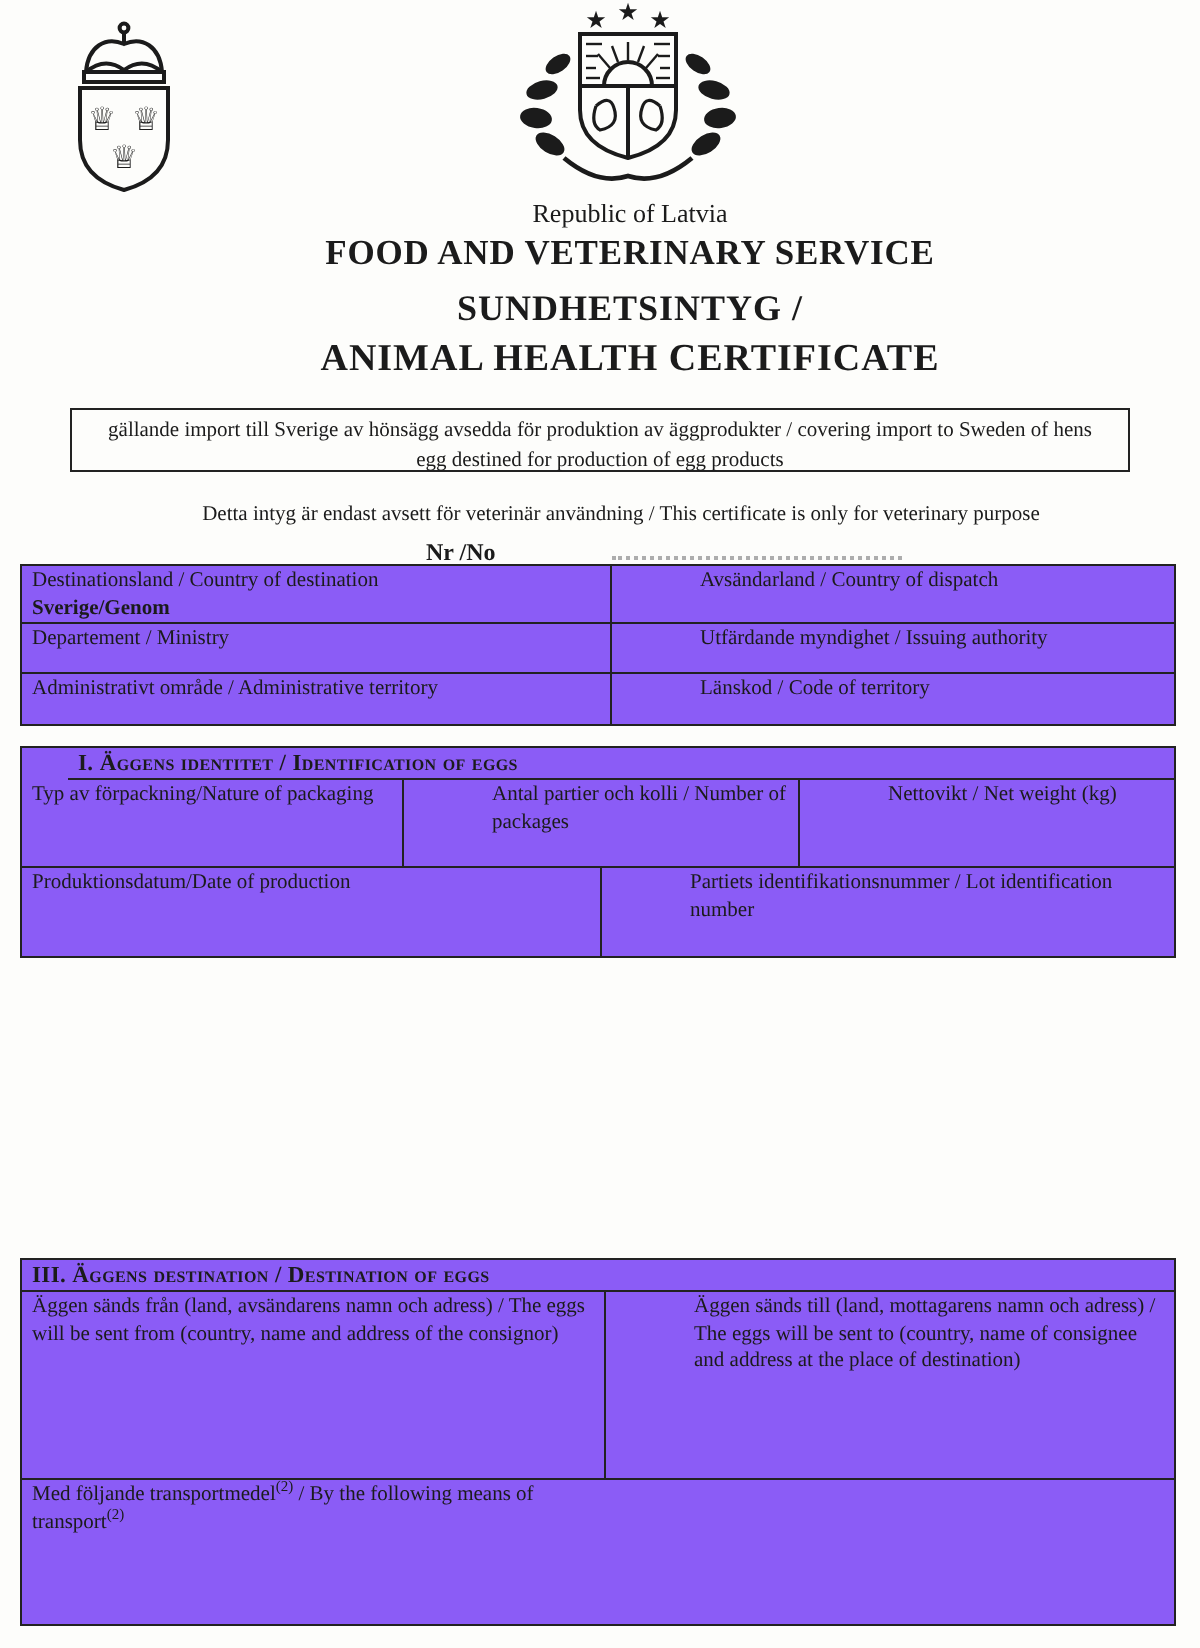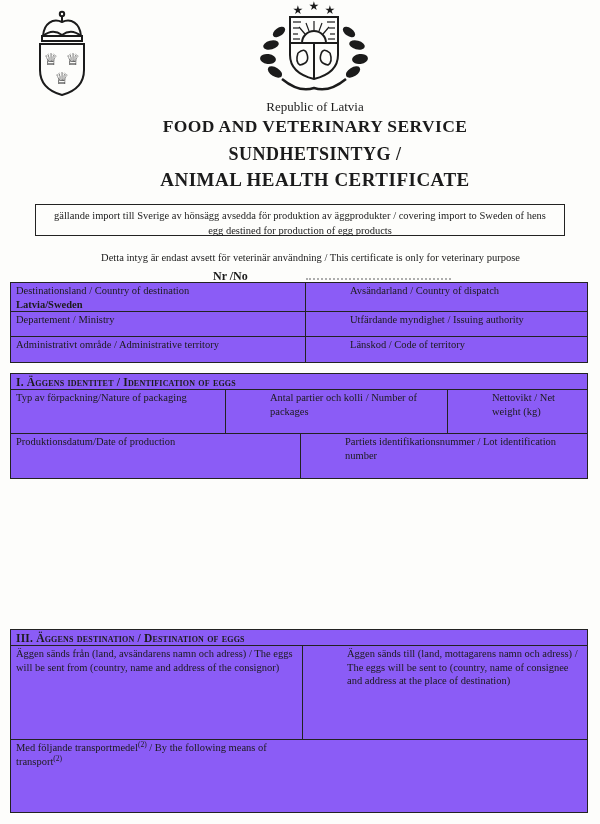--- a/index.html
+++ b/index.html
@@ -46,22 +46,22 @@
     font-weight:bold;font-variant:small-caps;font-size:11.5px;
     padding:0 5px;line-height:15px;letter-spacing:.2px;
   }
   
   .info{top:282px;}
   .info .r{grid-template-columns:294px 1fr;}
   .info .r1{height:28px;}
   .info .r2{height:25px;}
   .info .r3{height:26px;}
   .sec1{top:373px;}
-  .sec1 .sec-h{height:16px;line-height:16px;}
-  .sec1 .rA{height:43px;grid-template-columns:190px 198px 1fr;gap:24px;}
+  .sec1 .sec-h{height:16px;line-height:16px;margin-left:23px;}
+  .sec1 .rA{height:43px;grid-template-columns:190px 198px 1fr;}
   .sec1 .rB{height:45px;grid-template-columns:289px 1fr;}
   .sec2{top:488px;}
   .sec2 .sec-h{height:15px;line-height:15px;}
   .sec2 .lbl{height:29px;}
   .sec2 .blank{height:81px;}
   .sec3{top:629px;}
   .sec3 .sec-h{height:16px;line-height:16px;}
   .sec3 .rA{height:93px;grid-template-columns:291px 1fr;}
   .sec3 .rB{height:73px;grid-template-columns:291px 1fr;}
   sup{font-size:7.5px;line-height:0;}
@@ -153,21 +153,21 @@
   <div class="purpose">Detta intyg är endast avsett för veterinär användning / This certificate is only for veterinary purpose</div>
 
   <div class="nr-row">
     <span class="nr">Nr /No</span><span class="nr-smudge"></span>
   </div>
 
   <div class="tbl info">
     <div class="r r1">
       <div class="c">
         <div>Destinationsland / Country of destination</div>
-        <div class="val">Latvia/Sweden</div>
+        <div class="val">Sverige/Genom</div>
       </div>
       <div class="c">
         <span>Avsändarland / Country of dispatch</span>
       </div>
     </div>
     <div class="r r2">
       <div class="c">
         <span>Departement / Ministry</span>
       </div>
       <div class="c">

